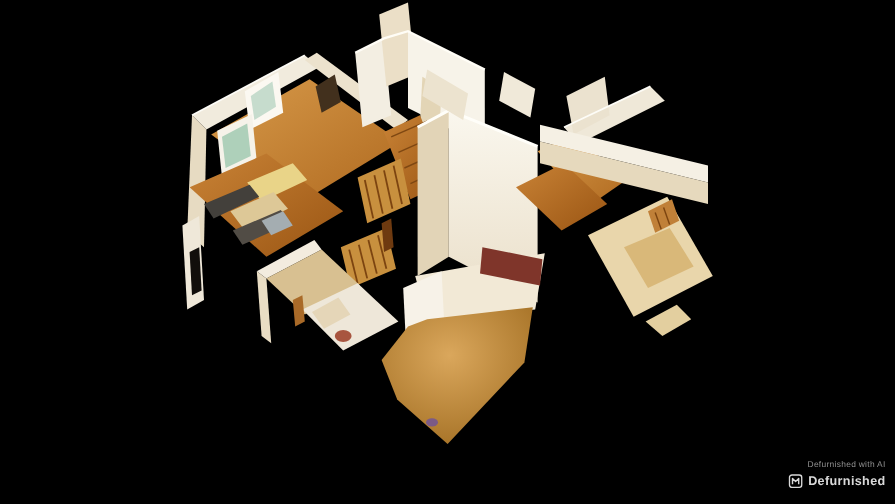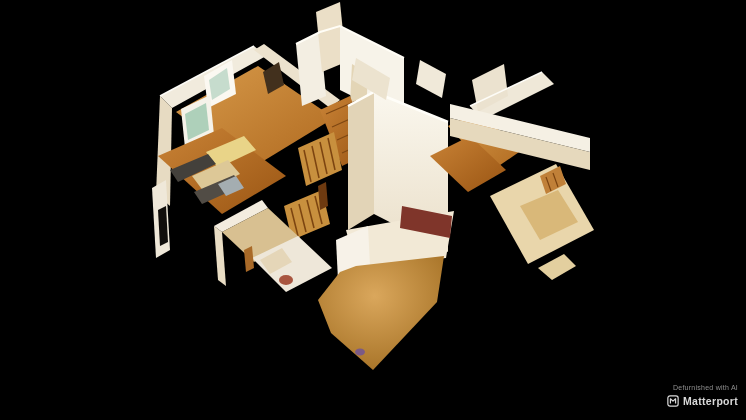--- a/index.html
+++ b/index.html
@@ -141,17 +141,17 @@
 
   <div class="watermark">
     <div class="wm-line1">Defurnished with AI</div>
     <div class="wm-brand-row">
       <span class="wm-logo">
         <svg width="12" height="12" viewBox="0 0 14 14">
           <rect x="1" y="1" width="12" height="12" rx="2.5" fill="none" stroke="#d9d9d9" stroke-width="1.4"></rect>
           <path d="M4 10 V4.4 L7 7.2 L10 4.4 V10" fill="none" stroke="#d9d9d9" stroke-width="1.4" stroke-linejoin="round"></path>
         </svg>
       </span>
-      <span>Matterport</span>
+      <span>Defurnished</span>
     </div>
   </div>
 
 </div>
 
 </body></html>

